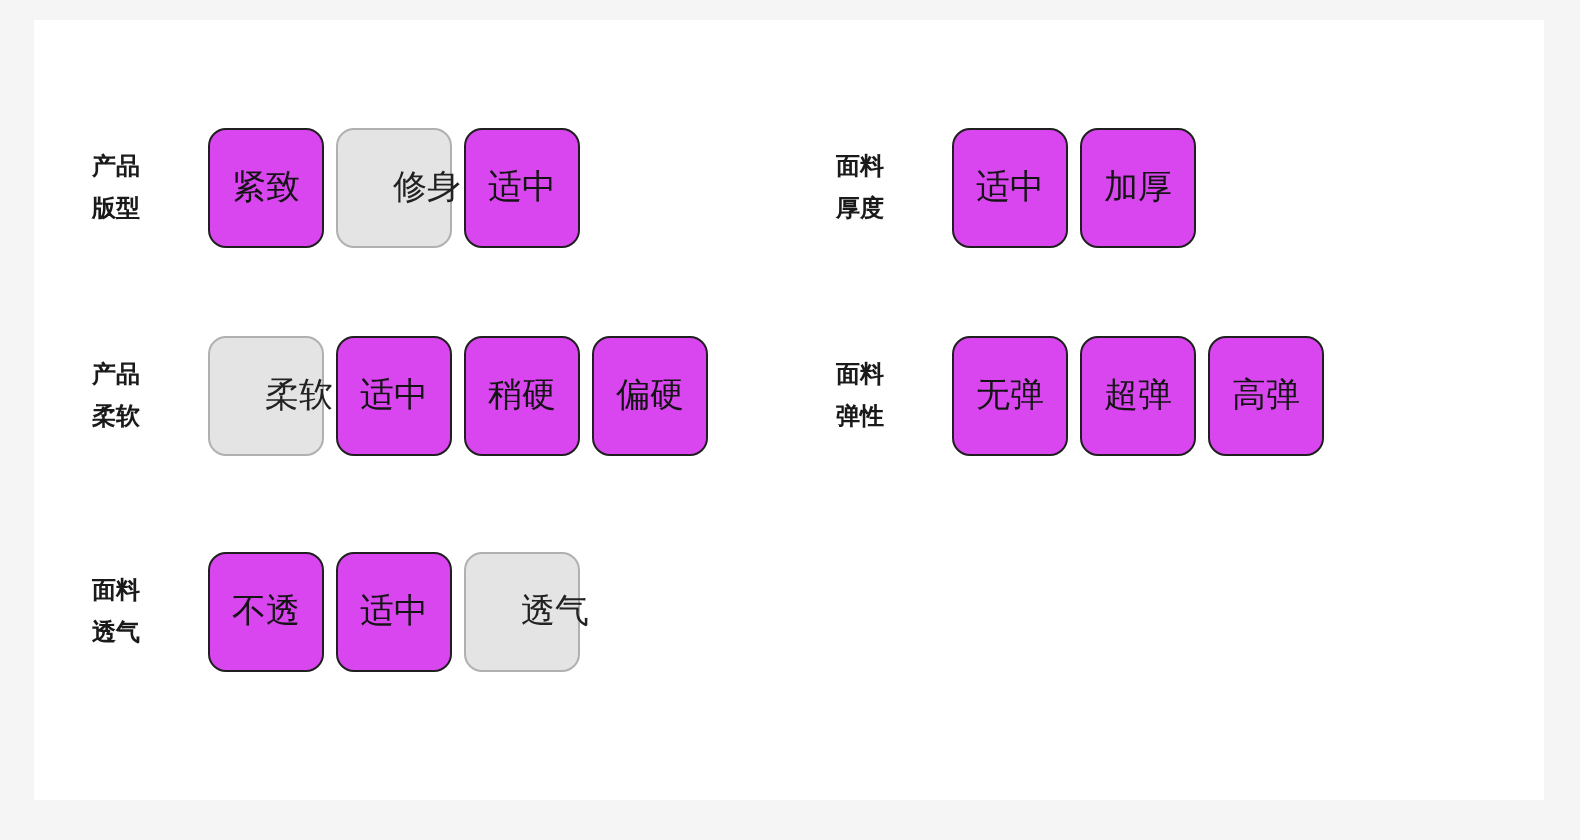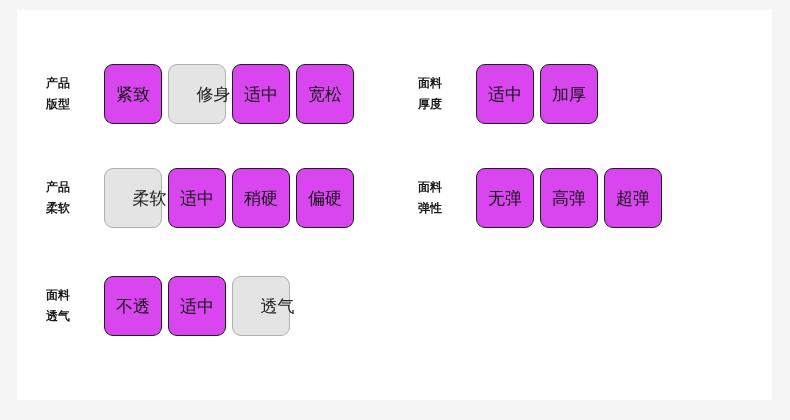--- a/index.html
+++ b/index.html
@@ -97,21 +97,20 @@
       <div class="attr-column left">
         <div class="attr-row r0">
           <div class="attr-label">
             <span class="lbl-line">产品</span>
             <span class="lbl-line">版型</span>
           </div>
           <div class="options">
             <div class="option-box">紧致</div>
             <div class="option-box selected">修身</div>
             <div class="option-box">适中</div>
-            <div class="option-box">宽松</div>
           </div>
         </div>
         <div class="attr-row r1">
           <div class="attr-label">
             <span class="lbl-line">产品</span>
             <span class="lbl-line">柔软</span>
           </div>
           <div class="options">
             <div class="option-box selected">柔软</div>
             <div class="option-box">适中</div>
@@ -142,19 +141,19 @@
             <div class="option-box">加厚</div>
           </div>
         </div>
         <div class="attr-row r1">
           <div class="attr-label">
             <span class="lbl-line">面料</span>
             <span class="lbl-line">弹性</span>
           </div>
           <div class="options">
             <div class="option-box">无弹</div>
+            <div class="option-box">超弹</div>
             <div class="option-box">高弹</div>
-            <div class="option-box">超弹</div>
           </div>
         </div>
       </div>
     </div>
 </div>
 
 </body></html>

